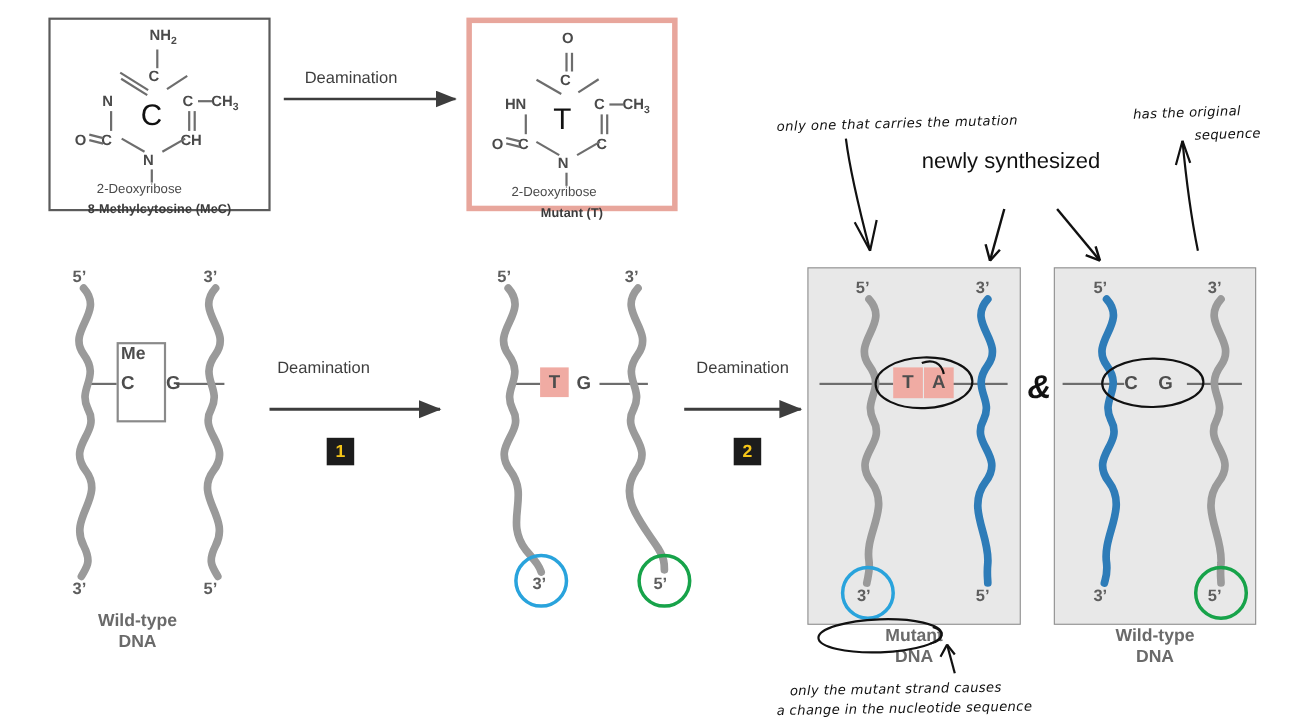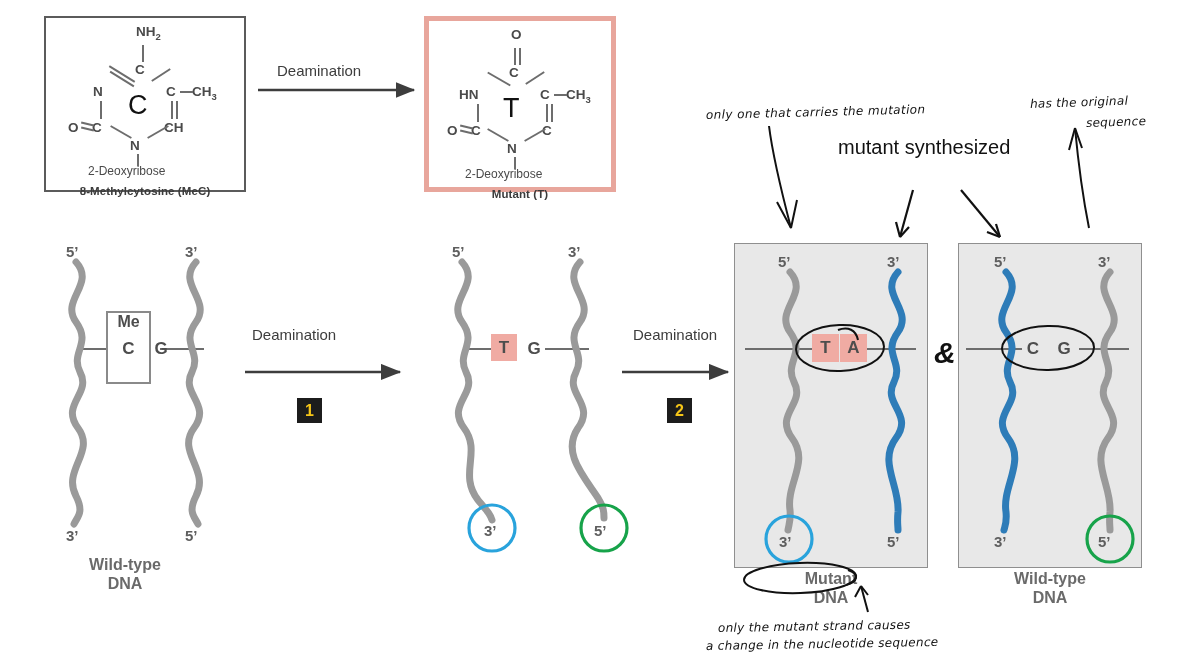--- a/index.html
+++ b/index.html
@@ -36,21 +36,21 @@
     position:absolute;box-sizing:border-box;background:#e8e8e8;border:1px solid #8f8f8f;
   }
   .tick{position:absolute;font-size:15px;color:#5e5e5e;font-weight:bold;white-space:nowrap;}
   .dna-caption{
     position:absolute;text-align:center;font-size:16px;color:#6a6a6a;font-weight:bold;
     line-height:19px;white-space:nowrap;
   }
   
   .base{
     position:absolute;font-size:17px;color:#4d4d4d;font-weight:bold;
-    text-align:center;white-space:nowrap;
+    text-align:left;white-space:nowrap;
   }
   .base-hl{
     position:absolute;background:#f0aba3;box-sizing:border-box;
     font-size:17px;color:#4d4d4d;font-weight:bold;
     display:flex;align-items:center;justify-content:center;
   }
   .mec-box{
     position:absolute;box-sizing:border-box;border:2px solid #8a8a8a;background:transparent;
   }
   .pairline{position:absolute;background:#6d6d6d;height:2px;}
@@ -180,21 +180,21 @@
 <div class="tick" style="left:1098px;top:253px;">3’</div>
 <div class="tick" style="left:994px;top:533px;">3’</div>
 <div class="tick" style="left:1098px;top:533px;">5’</div>
 <div class="pairline" style="left:966px;top:348px;width:56px;"></div>
 <div class="pairline" style="left:1079px;top:348px;width:50px;"></div>
 <div class="base" style="left:1022px;top:339px;width:22px;">C</div>
 <div class="base" style="left:1053px;top:339px;width:22px;">G</div>
 <div class="dna-caption" style="left:970px;top:569px;width:160px;"><span>Wild-type</span><br><span>DNA</span></div>
 
 <div class="printed-note" style="left:838px;top:135px;width:300px;text-align:left;">
-  <span>mutant synthesized</span><br>
+  <span>newly synthesized</span><br>
 </div>
 
 <div class="hand" style="left:706px;top:108px;font-size:12px;letter-spacing:.4px;transform:rotate(-1.5deg);">only one that carries the mutation</div>
 <div class="hand" style="left:1030px;top:97px;font-size:12px;letter-spacing:.3px;transform:rotate(-2deg);">has the original</div>
 <div class="hand" style="left:1086px;top:116px;font-size:12px;letter-spacing:.3px;transform:rotate(-2deg);">sequence</div>
 <div class="hand" style="left:718px;top:621px;font-size:12px;letter-spacing:.3px;transform:rotate(-1deg);">only the mutant strand causes</div>
 <div class="hand" style="left:706px;top:639px;font-size:12px;letter-spacing:.3px;transform:rotate(-1deg);">a change in the nucleotide sequence</div>
 
 <svg class="ov" viewBox="0 0 1192 655">
   <defs>

